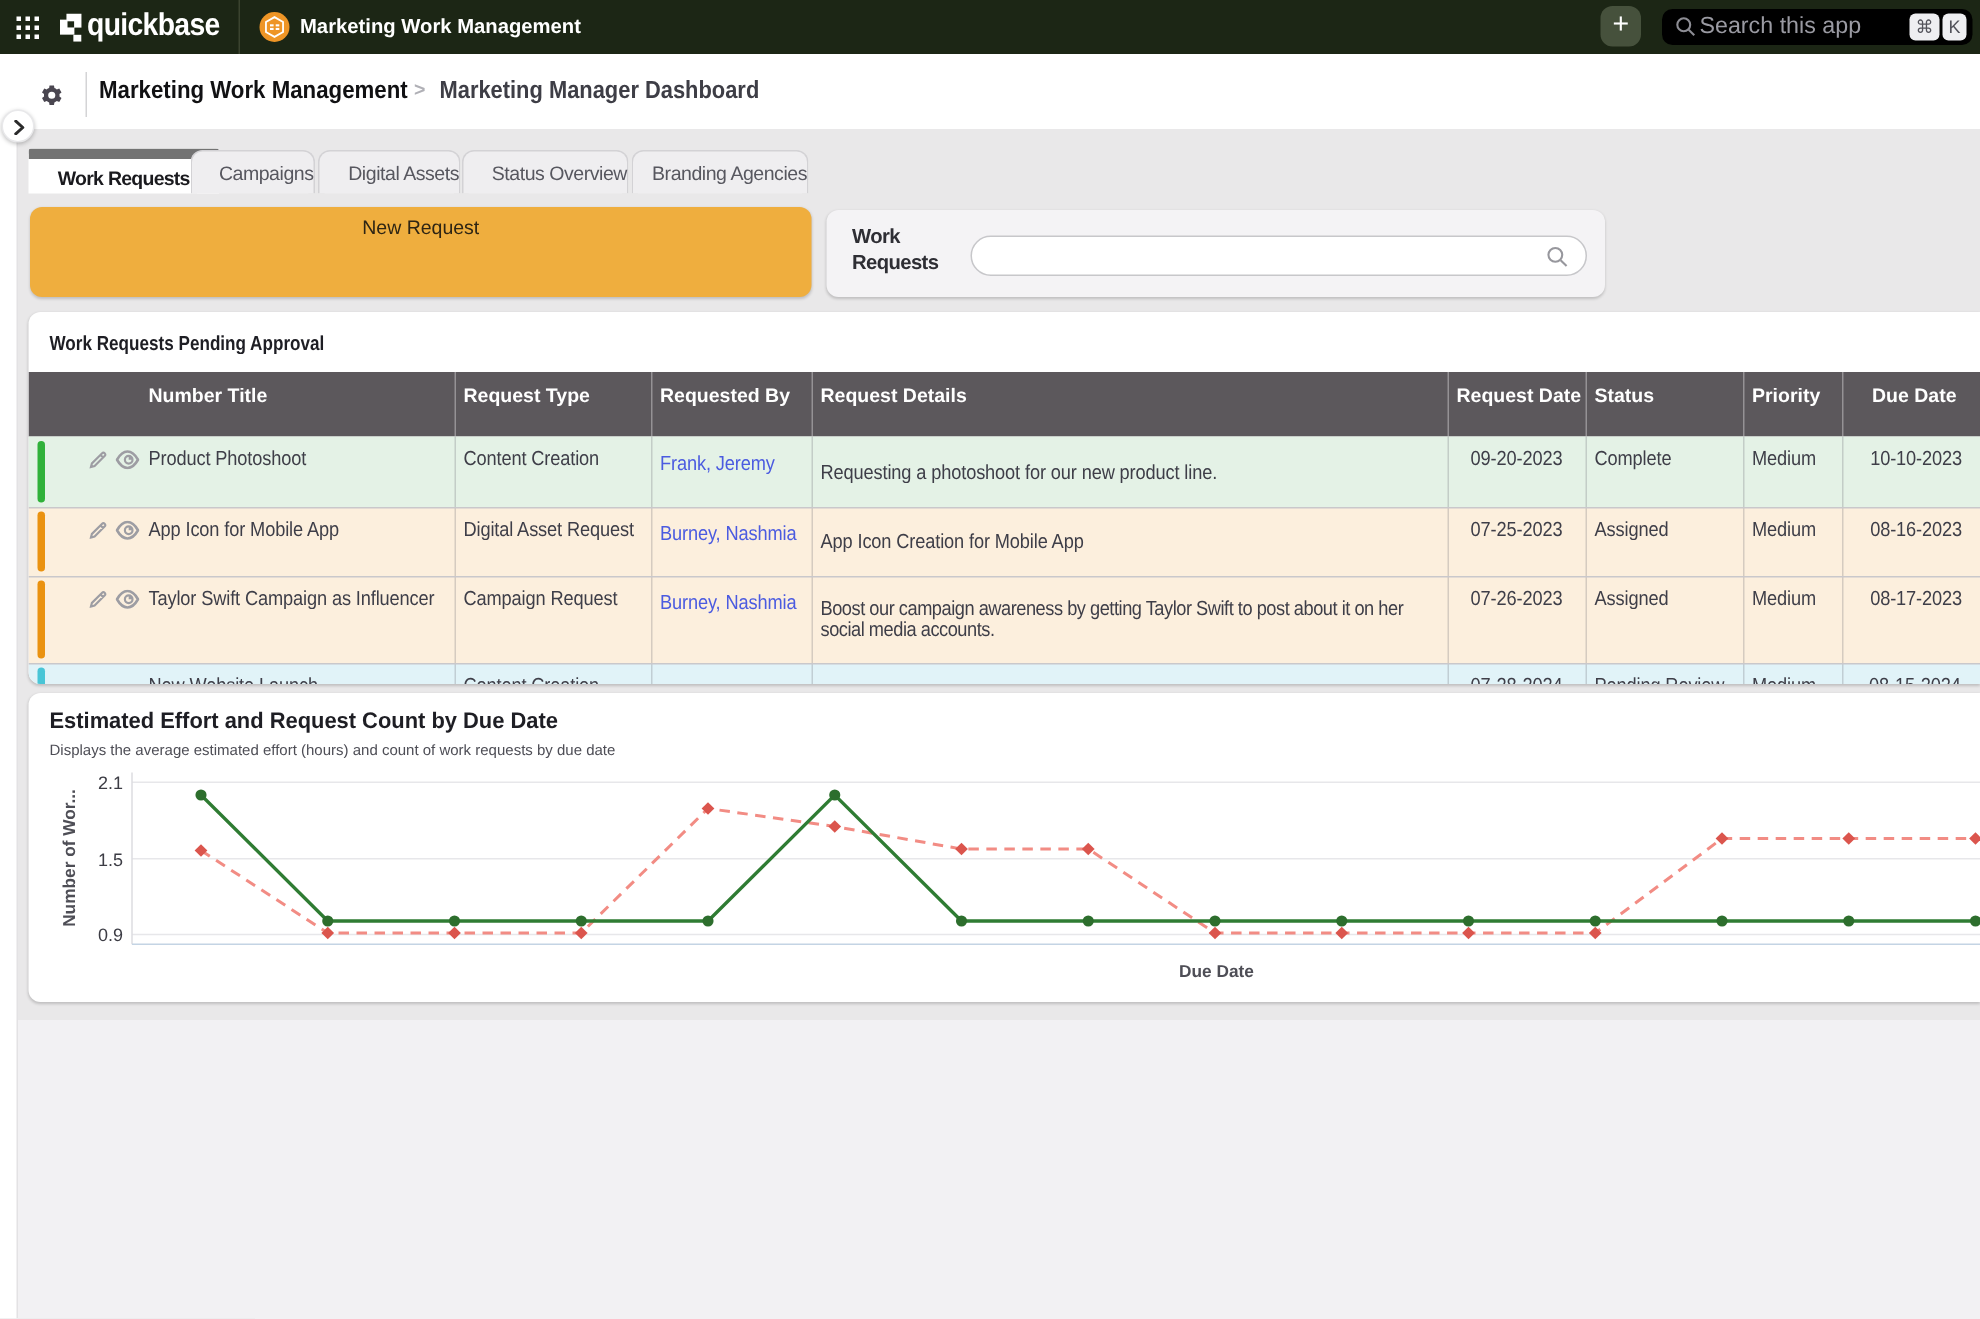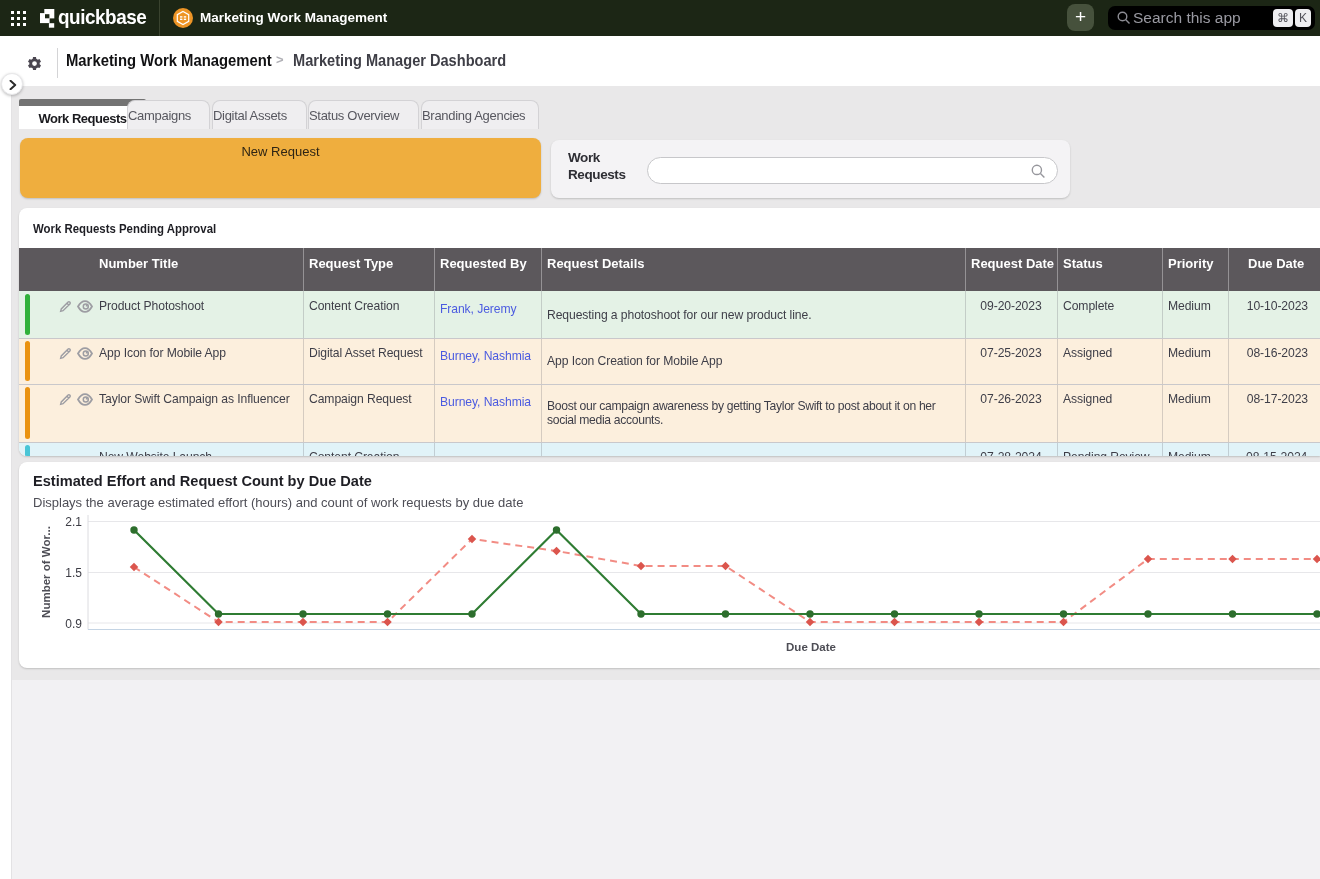--- a/index.html
+++ b/index.html
@@ -25,21 +25,21 @@
   #crumb1 { position:absolute; left:66px; top:15px; font-size:16.5px; font-weight:bold; color:#111113; transform:scaleX(0.899); transform-origin:0 0; }
   #crumbsep { position:absolute; top:16px; font-size:13px; color:#b0b0b6; font-weight:bold; }
   #crumb2 { position:absolute; top:15px; font-size:16.5px; font-weight:bold; color:#3e3e46; transform:scaleX(0.884); transform-origin:0 0; }
 
   
   #rail { position:absolute; left:0; top:86px; width:12px; height:793px; background:#fff; border-right:1px solid #e3e2e4; }
   #contentbg { position:absolute; left:12px; top:86px; width:1308px; height:594px; background:#e9e8e9; border-top-left-radius:8px; }
   #collapse { position:absolute; left:1px; top:73px; width:22px; height:22px; box-sizing:border-box; border-radius:50%; background:#fff; box-shadow:0 1px 3px rgba(0,0,0,0.25); border:1px solid #e8e8ea; color:#1a1a1a; font-size:16px; font-weight:bold; text-align:center; line-height:19px; z-index:5; }
 
   
-  .tab { position:absolute; top:100px; height:29px; background:#efeef0; border:1px solid #d3d2d5; border-bottom:none; border-radius:8px 8px 0 0; font-size:13px; color:#57575f; text-align:left; padding-top:7px; letter-spacing:-0.3px; }
+  .tab { position:absolute; top:100px; height:29px; background:#efeef0; border:1px solid #d3d2d5; border-bottom:none; border-radius:8px 8px 0 0; font-size:13px; color:#57575f; text-align:right; padding-top:7px; letter-spacing:-0.3px; }
   #tab-active { position:absolute; left:19px; top:99px; width:127px; height:30px; background:#fff; border-top:7px solid #737373; font-size:13px; font-weight:bold; color:#1a1a1e; text-align:center; padding-top:5px; border-radius:2px 2px 0 0; letter-spacing:-0.5px; }
 
   
   #newreq { position:absolute; left:20px; top:138px; width:521px; height:60px; border-radius:8px; background:#efae3e; box-shadow:0 1px 2px rgba(0,0,0,0.18); }
   #newreq span { position:absolute; left:0; right:0; top:6px; text-align:center; font-size:13px; color:#2e2514; }
   #workcard { position:absolute; left:551px; top:140px; width:519px; height:58px; border-radius:8px; background:#f4f3f5; box-shadow:0 1px 2px rgba(0,0,0,0.18); }
   #worklabel { position:absolute; left:17px; top:9px; font-size:13.5px; font-weight:bold; color:#2e2e34; line-height:17px; letter-spacing:-0.4px; }
   #workpill { position:absolute; left:96px; top:17px; width:411px; height:27px; border-radius:14px; border:1px solid #c7c7ca; background:#fff; }
 
   
@@ -51,21 +51,21 @@
   .cell { position:absolute; top:0; bottom:0; font-size:13.5px; color:#3e3e48; letter-spacing:-0.1px; transform:scaleX(0.9); transform-origin:0 0; }
   .ctr { transform-origin:50% 0 !important; }
   .cbar { position:absolute; left:6px; top:3px; width:5px; height:auto; bottom:3px; border-radius:3px; }
   .link { color:#4b5be0; }
   .vline { position:absolute; top:0; bottom:0; width:1px; background:rgba(110,110,120,0.28); }
   .hline { position:absolute; left:0; width:1341px; height:1px; background:#c9c8cb; z-index:3; }
 
   
   #chartcard { position:absolute; left:19px; top:462px; width:1301px; height:206px; background:#fff; border-radius:8px 0 0 8px; box-shadow:0 1px 2px rgba(0,0,0,0.18); overflow:hidden;text-align:center; }
   #charttitle { position:absolute; left:14px; top:10px; font-size:15px; font-weight:bold; color:#1e1e24; transform:scaleX(0.973); transform-origin:0 0; }
-  #chartsub { position:absolute; left:14px; top:33px; font-size:13px; color:#4e4e56; }
+  #chartsub { position:absolute; left:14px; top:33px; font-size:10px; color:#4e4e56; }
 </style>
 </head>
 <body>
 
 <div id="topbar">
   <div id="waffle">
     <div style="left:0;top:0"></div>
       <div style="left:5.8px;top:0"></div>
       <div style="left:11.6px;top:0"></div>
     <div style="left:0;top:5.8px"></div>

